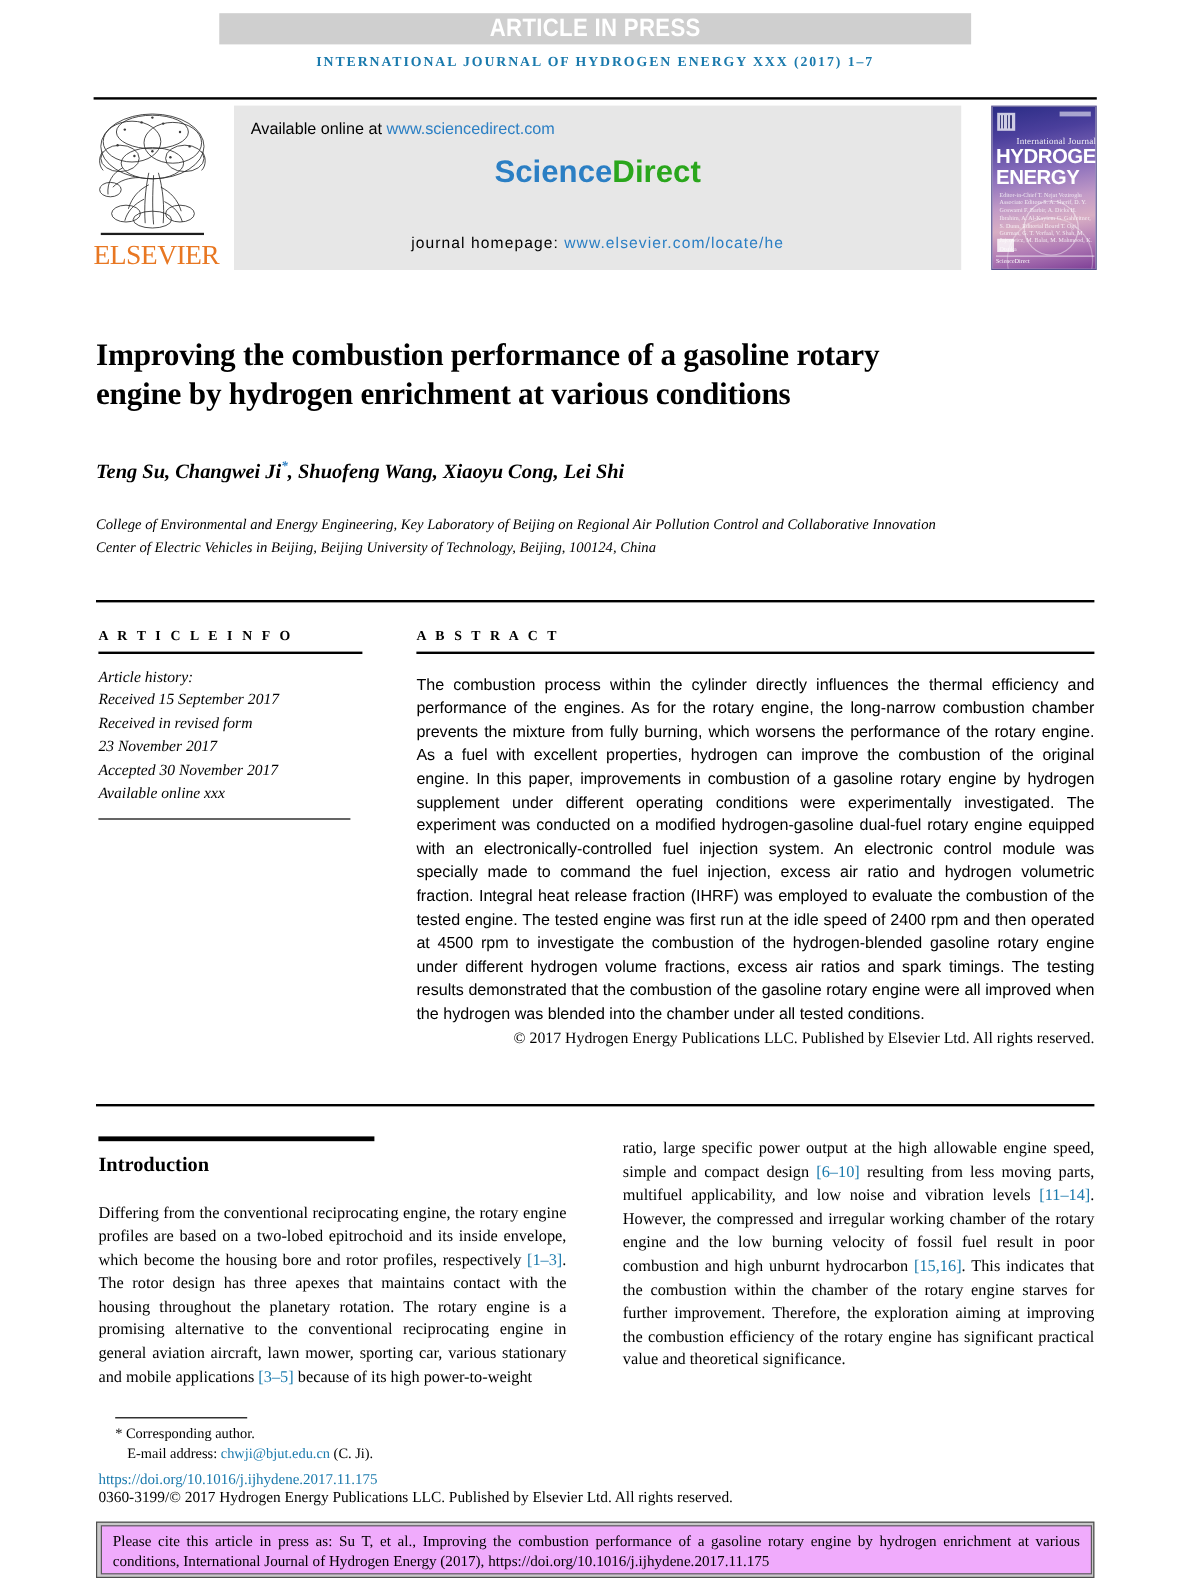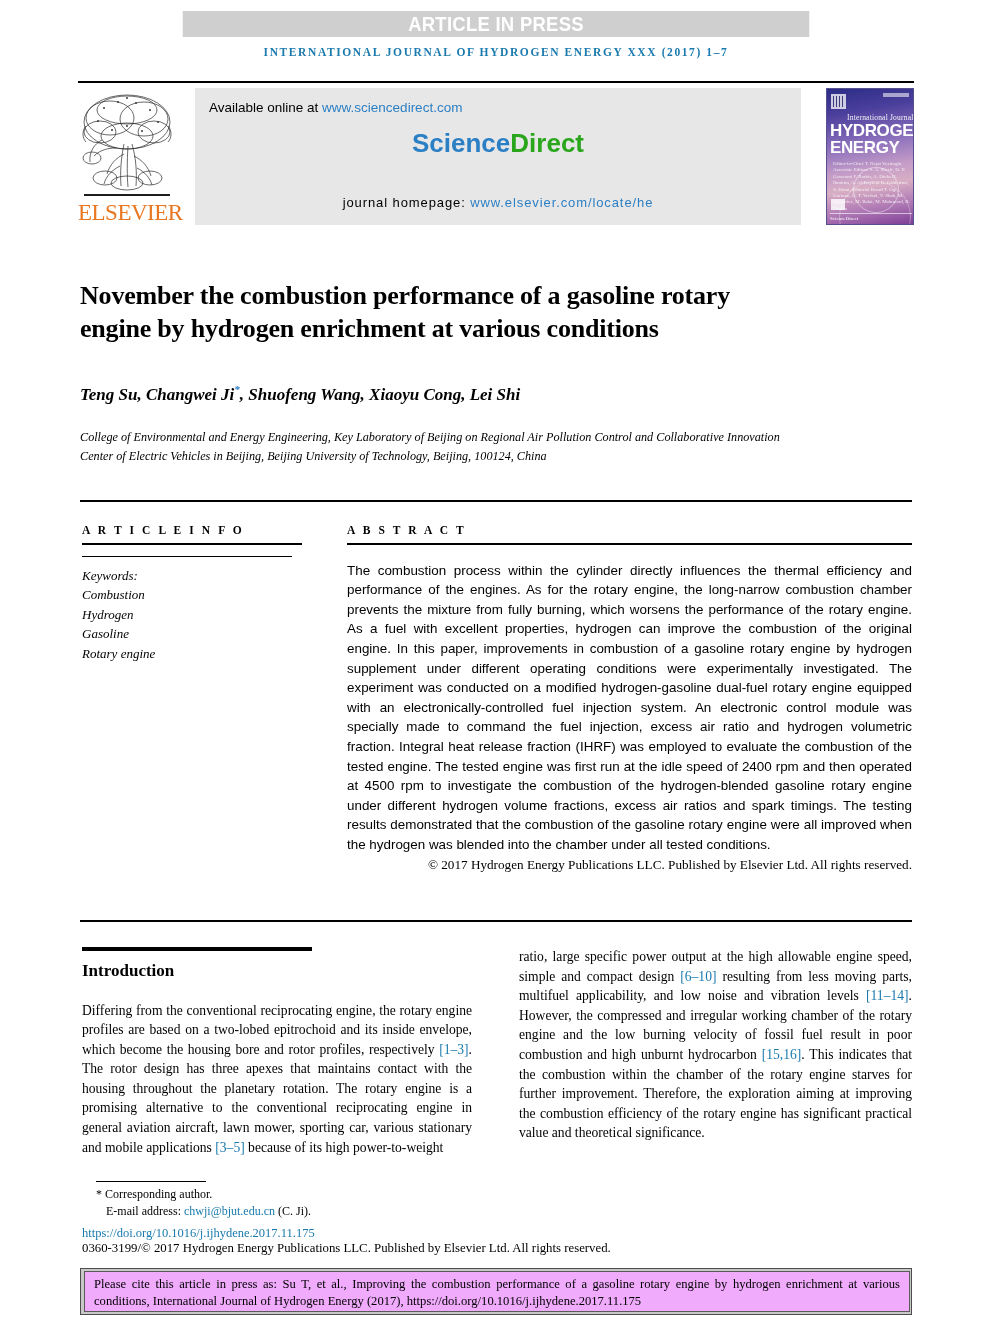--- a/index.html
+++ b/index.html
@@ -538,39 +538,40 @@
 G. Gahleitner, S. Dunn,
 Editorial Board
 T. Ogi, Gurman, G. T. Verfaal,
 V. Shah, M. Jajcowicz, M. Balat,
 M. Mahmood, K. Otsuka</div>
     <div class="cover-hie"></div>
     <div class="cover-foot">ScienceDirect</div>
   </div>
 </div>
 
-<h1 class="title">November the combustion performance of a gasoline rotary engine by hydrogen enrichment at various conditions</h1>
+<h1 class="title">Improving the combustion performance of a gasoline rotary engine by hydrogen enrichment at various conditions</h1>
 
 <div class="authors"><span>Teng Su, Changwei Ji</span><sup>*</sup><span>, Shuofeng Wang, Xiaoyu Cong, Lei Shi</span></div>
 
 <div class="affiliation">College of Environmental and Energy Engineering, Key Laboratory of Beijing on Regional Air Pollution Control and Collaborative Innovation Center of Electric Vehicles in Beijing, Beijing University of Technology, Beijing, 100124, China</div>
 
 <div class="rule-abs-top"></div>
 
 <div class="col-info">
   <div class="sec-label">A R T I C L E  I N F O</div>
   <div class="hr-thin"></div>
+  <div class="info-body">
+    <div>Article history:</div>
+    <div>Received 15 September 2017</div>
+    <div>Received in revised form</div>
+    <div>23 November 2017</div>
+    <div>Accepted 30 November 2017</div>
+    <div>Available online xxx</div>
+  </div>
   <div class="hr-kw"></div>
-  <div class="info-body" style="margin-top:0">
-    <div>Keywords:</div>
-    <div>Combustion</div>
-    <div>Hydrogen</div>
-    <div>Gasoline</div>
-    <div>Rotary engine</div>
-  </div>
 </div>
 
 <div class="col-abs">
   <div class="sec-label">A B S T R A C T</div>
   <div class="hr-thin"></div>
   <div class="abs-body">The combustion process within the cylinder directly influences the thermal efficiency and performance of the engines. As for the rotary engine, the long-narrow combustion chamber prevents the mixture from fully burning, which worsens the performance of the rotary engine. As a fuel with excellent properties, hydrogen can improve the combustion of the original engine. In this paper, improvements in combustion of a gasoline rotary engine by hydrogen supplement under different operating conditions were experimentally investigated. The experiment was conducted on a modified hydrogen-gasoline dual-fuel rotary engine equipped with an electronically-controlled fuel injection system. An electronic control module was specially made to command the fuel injection, excess air ratio and hydrogen volumetric fraction. Integral heat release fraction (IHRF) was employed to evaluate the combustion of the tested engine. The tested engine was first run at the idle speed of 2400 rpm and then operated at 4500 rpm to investigate the combustion of the hydrogen-blended gasoline rotary engine under different hydrogen volume fractions, excess air ratios and spark timings. The testing results demonstrated that the combustion of the gasoline rotary engine were all improved when the hydrogen was blended into the chamber under all tested conditions.</div>
   <div class="abs-copy">© 2017 Hydrogen Energy Publications LLC. Published by Elsevier Ltd. All rights reserved.</div>
 </div>
 
 <div class="rule-body-top"></div>

